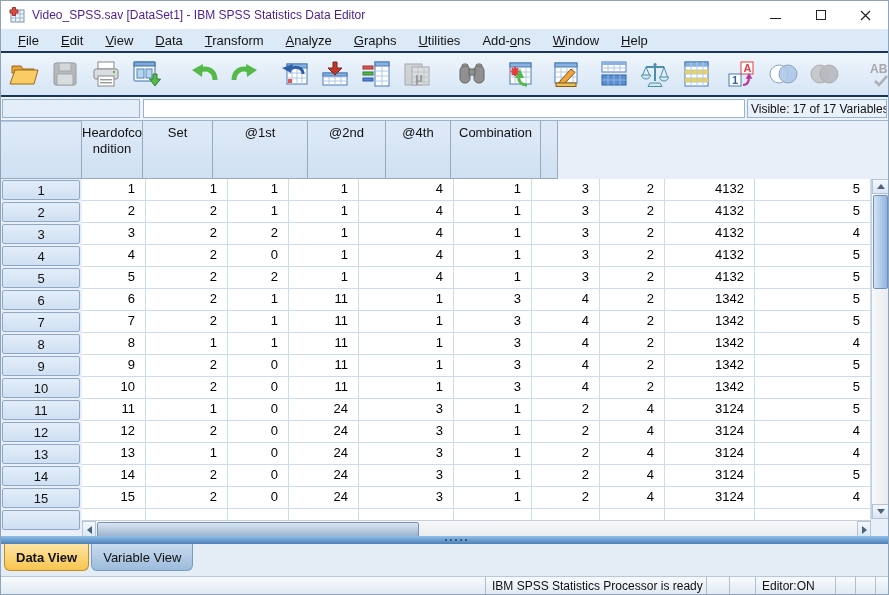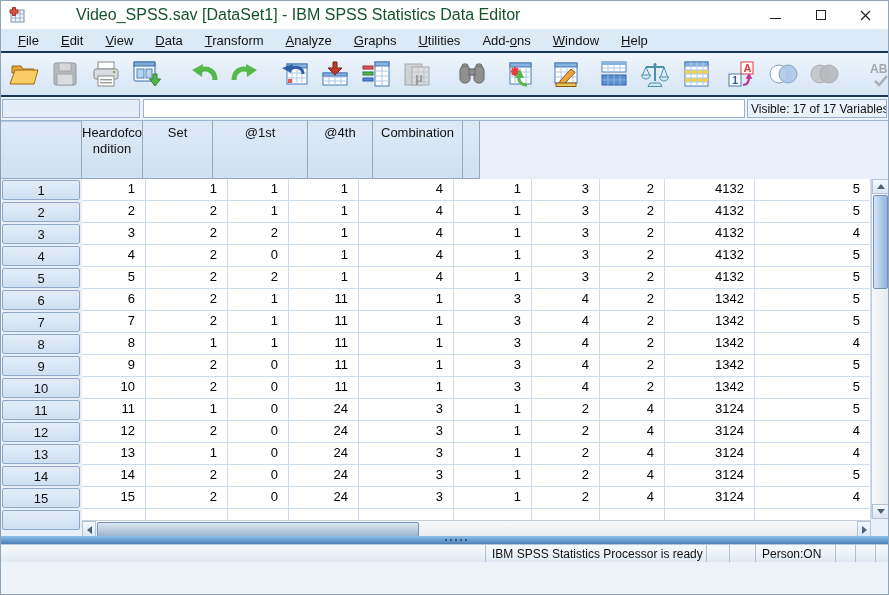--- a/index.html
+++ b/index.html
@@ -6,21 +6,21 @@
   html,body { background:#c8c8c8; }
   body { font-family:"Liberation Sans", sans-serif; }
   .window {
     position:relative; width:889px; height:595px; background:#eef3fa;
     border:1px solid #8ea3b8; overflow:hidden;
   }
 
   
   .titlebar { height:28px; background:#ffffff; display:flex; align-items:center; padding-left:7px; }
   .app-icon { width:18px; height:18px; margin-right:6px; flex:0 0 auto; }
-  .title-text { font-size:16px; color:#14532d; flex:1 1 auto; white-space:nowrap; overflow:hidden;margin-left:44px; }
+  .title-text { font-size:12px; color:#4c1d95; flex:1 1 auto; white-space:nowrap; overflow:hidden; }
   .win-controls { display:flex; height:100%; }
   .win-btn { width:45px; height:100%; display:flex; align-items:center; justify-content:center; }
   .glyph-min { width:11px; border-bottom:1px solid #222; margin-top:6px; }
   .glyph-max { width:10px; height:10px; border:1px solid #222; }
 
   
   .menubar {
     height:24px; background:#dce9f7; border-bottom:2px solid #17365c;
     display:flex; align-items:center; padding-left:6px; font-size:13px; color:#131313;
   }
@@ -366,20 +366,21 @@
     <div class="visible-box">Visible: 17 of 17 Variables</div>
   </div>
 
   <div class="gridwrap">
     <div id="gridrows">
         <div class="grow">
           <div class="gcorner" style="width: 81px;"></div>
           <div class="ghead" style="width: 61px;">Heardofcondition</div>
           <div class="ghead" style="width: 70px;">Set</div>
           <div class="ghead" style="width: 95px;">@1st</div>
+          <div class="ghead" style="width: 78px;">@2nd</div>
           <div class="ghead" style="width: 65px;">@4th</div>
           <div class="ghead" style="width: 90px;">Combination</div>
           <div class="gfill" style="width: 17px;"></div>
         </div>
         <div class="grow">
           <div class="gnumwrap">
             <div class="gnum">1</div>
           </div>
           <div class="gcell" style="width: 64px;">1</div>
           <div class="gcell" style="width: 82px;">1</div>
@@ -637,25 +638,33 @@
       <span class="hbtn" style="right:0;">
           <span class="tri tri-right"></span>
         </span>
     </div>
   </div>
 
   <div class="splitter">
       <span class="split-dots"></span>
     </div>
 
+  <div class="tabrow">
+    <div class="tab active">
+      <span>Data View</span>
+    </div>
+    <div class="tab inactive">
+      <span>Variable View</span>
+    </div>
+  </div>
 
   <div class="statusbar">
     <div class="seg first"></div>
     <div class="seg" style="width:221px;">IBM SPSS Statistics Processor is ready</div>
     <div class="seg" style="width:23px;"></div>
     <div class="seg" style="width:26px;"></div>
-    <div class="seg" style="width:80px;">Person:ON</div>
+    <div class="seg" style="width:80px;">Editor:ON</div>
     <div class="seg" style="width:20px;"></div>
     <div class="seg" style="width:20px;"></div>
     <div class="seg" style="width:12px;"></div>
   </div>
 
 </div>
 
 </body></html>

